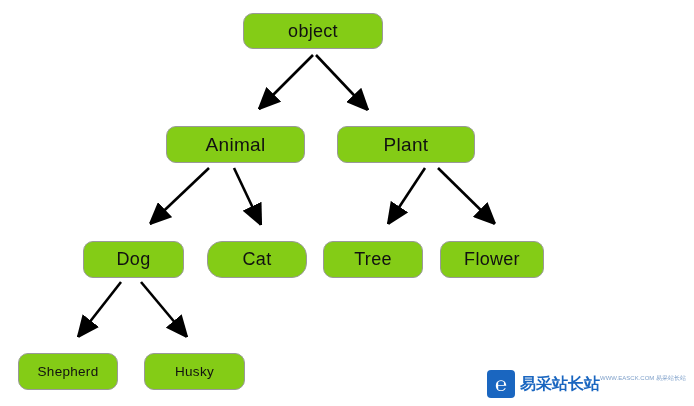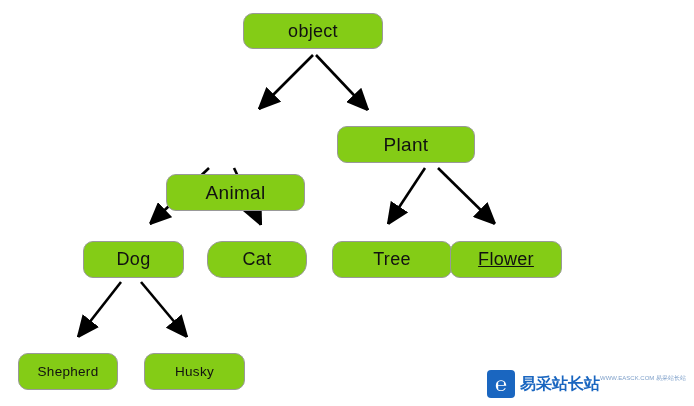--- a/index.html
+++ b/index.html
@@ -89,41 +89,41 @@
 
     <line x1="121" y1="282" x2="78" y2="337" stroke="#000" stroke-width="2.6" marker-end="url(#arrow)"></line>
 
     <line x1="141" y1="282" x2="187" y2="337" stroke="#000" stroke-width="2.6" marker-end="url(#arrow)"></line>
   </svg>
 
   <div class="node" style="left:243px; top:13px;  width:140px; height:36px;">
     <span>object</span>
   </div>
 
-  <div class="node mid" style="left:166px; top:126px; width:139px; height:37px;margin-top:48px;">
+  <div class="node mid" style="left:166px; top:126px; width:139px; height:37px;">
     <span>Animal</span>
   </div>
 
   <div class="node mid" style="left:337px; top:126px; width:138px; height:37px;">
     <span>Plant</span>
   </div>
 
   <div class="node" style="left:83px;  top:241px; width:101px; height:37px;">
     <span>Dog</span>
   </div>
 
   <div class="node" style="left:207px; top:241px; width:100px; height:37px;border-radius:15px;">
     <span>Cat</span>
   </div>
 
-  <div class="node" style="left:332px; top:241px; width:120px; height:37px;">
+  <div class="node" style="left:323px; top:241px; width:100px; height:37px;">
     <span>Tree</span>
   </div>
 
-  <div class="node" style="left:450px; top:241px; width:112px; height:37px;text-decoration:underline;">
+  <div class="node" style="left:440px; top:241px; width:104px; height:37px;">
     <span>Flower</span>
   </div>
 
   <div class="node small" style="left:18px;  top:353px; width:100px; height:37px;">
     <span>Shepherd</span>
   </div>
 
   <div class="node small" style="left:144px; top:353px; width:101px; height:37px;">
     <span>Husky</span>
   </div>

